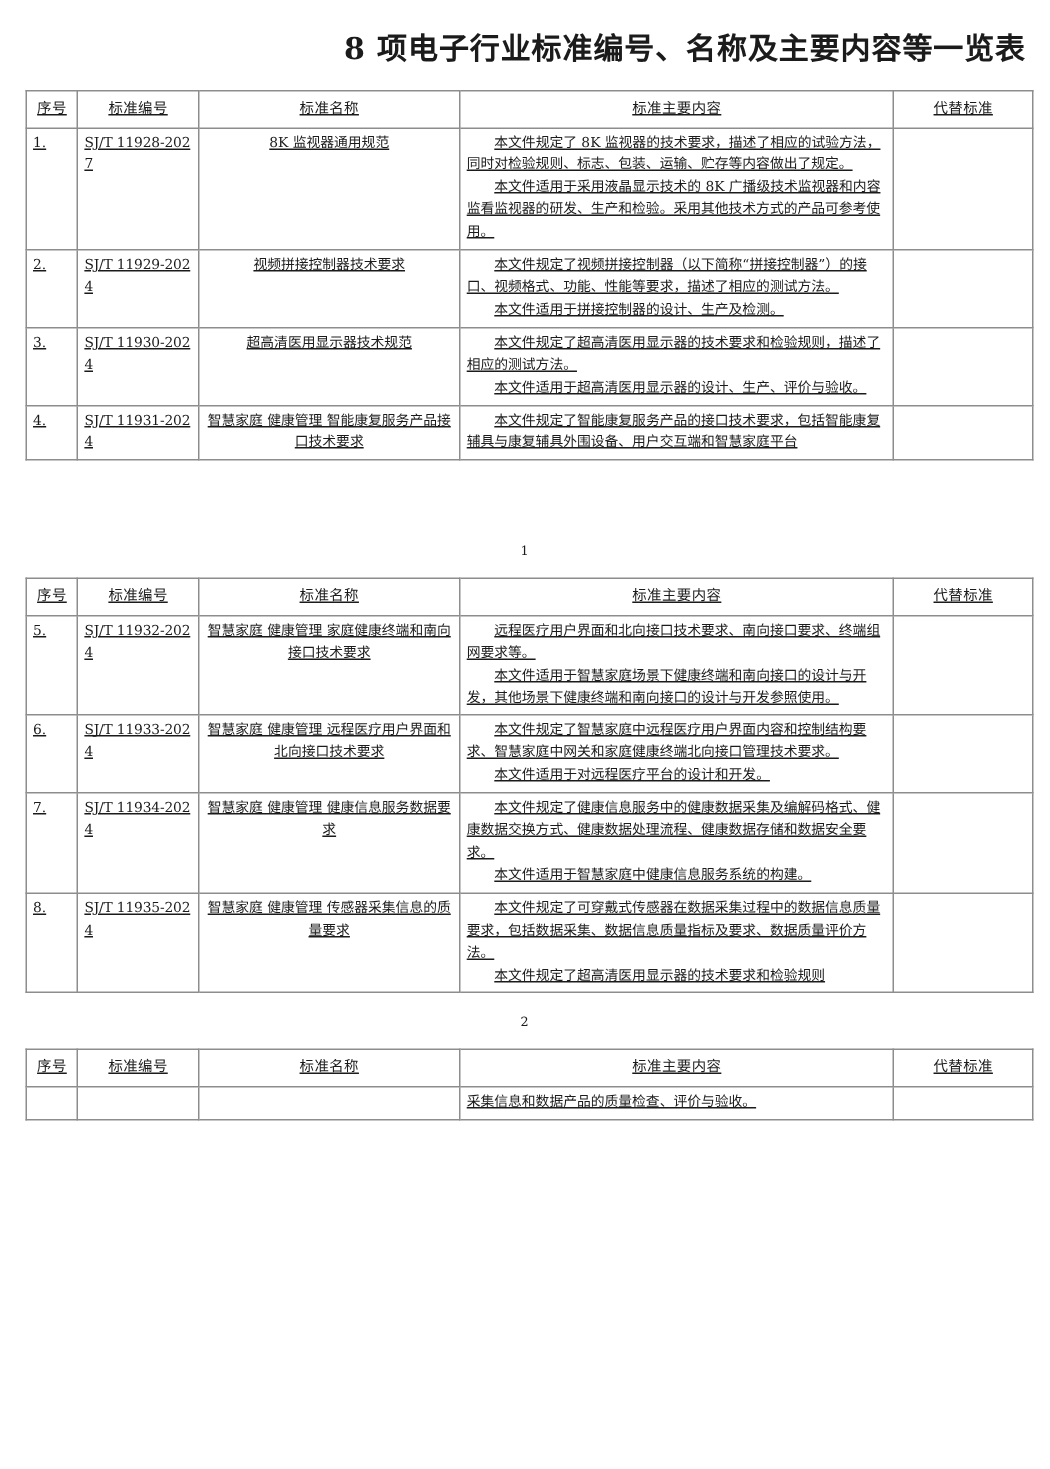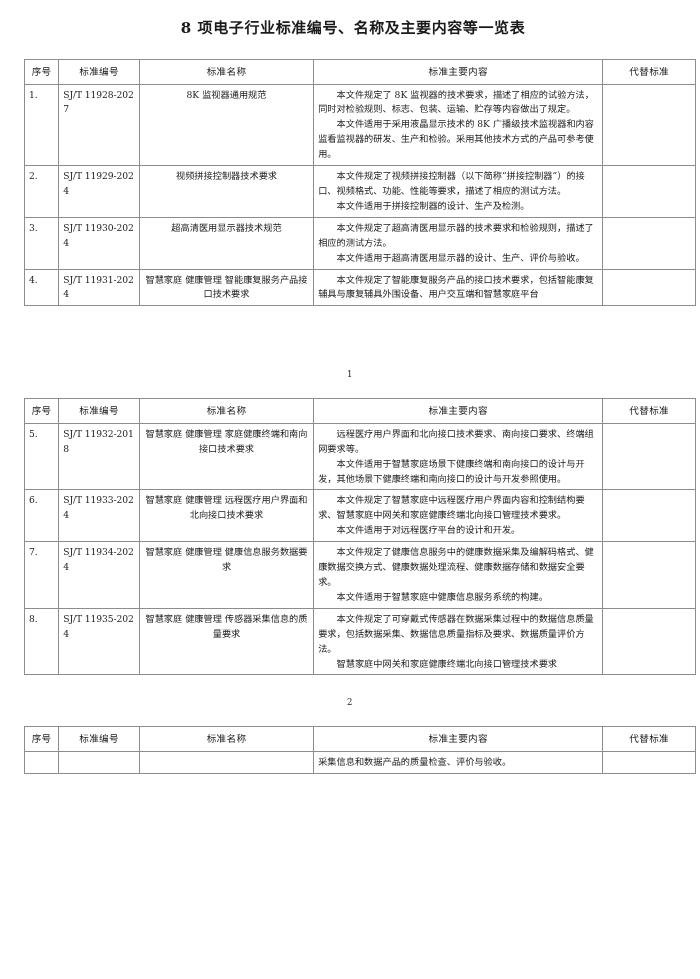--- a/index.html
+++ b/index.html
@@ -24,35 +24,36 @@
   }
 
   
   .attachment-label {
     font-size: 13.5px;
     line-height: 1;
     padding: 14px 0 0 5px;
     letter-spacing: 0.5px;
   }
   .doc-title {
-    text-align: center;
-    font-size: 15px;
+    text-align: right;
+    font-size: 20px;
     font-weight: bold;
     letter-spacing: 0.6px;
     margin: 16px 0 0 0;
     padding: 0 0 0 6px;
   }
 
   
   table.std-table {
     border-collapse: collapse;
     width: 672px;
     table-layout: fixed;
-    margin: 8px;
+    margin: 1px;
     font-size: 9.2px;
+    text-decoration: underline;
   }
   table.std-table th,
   table.std-table td {
     border: 1px solid #8d8d8d;
     vertical-align: top;
     padding: 3px 4px 3px 4px;
     line-height: 1.62;
     word-break: break-all;
   }
   table.std-table th {
@@ -181,21 +182,21 @@
           <th>序号</th>
           <th>标准编号</th>
           <th>标准名称</th>
           <th>标准主要内容</th>
           <th>代替标准</th>
         </tr>
       </thead>
       <tbody>
           <tr>
             <td class="cell-no">5.</td>
-            <td class="cell-code">SJ/T 11932-2018</td>
+            <td class="cell-code">SJ/T 11932-2024</td>
             <td class="cell-name">智慧家庭 健康管理 家庭健康终端和南向接口技术要求</td>
             <td class="cell-content">
               <div class="para">远程医疗用户界面和北向接口技术要求、南向接口要求、终端组网要求等。</div>
               <div class="para">本文件适用于智慧家庭场景下健康终端和南向接口的设计与开发，其他场景下健康终端和南向接口的设计与开发参照使用。</div>
             </td>
             <td class="cell-repl"></td>
           </tr>
           <tr>
             <td class="cell-no">6.</td>
             <td class="cell-code">SJ/T 11933-2024</td>
@@ -215,21 +216,21 @@
               <div class="para">本文件适用于智慧家庭中健康信息服务系统的构建。</div>
             </td>
             <td class="cell-repl"></td>
           </tr>
           <tr>
             <td class="cell-no">8.</td>
             <td class="cell-code">SJ/T 11935-2024</td>
             <td class="cell-name">智慧家庭 健康管理 传感器采集信息的质量要求</td>
             <td class="cell-content">
               <div class="para">本文件规定了可穿戴式传感器在数据采集过程中的数据信息质量要求，包括数据采集、数据信息质量指标及要求、数据质量评价方法。</div>
-              <div class="para">智慧家庭中网关和家庭健康终端北向接口管理技术要求</div>
+              <div class="para">本文件规定了超高清医用显示器的技术要求和检验规则</div>
             </td>
             <td class="cell-repl"></td>
           </tr>
         </tbody>
     </table>
   </div>
 
   <div class="gap-after-table-2"></div>
   <div class="folio folio-2">2</div>
 

